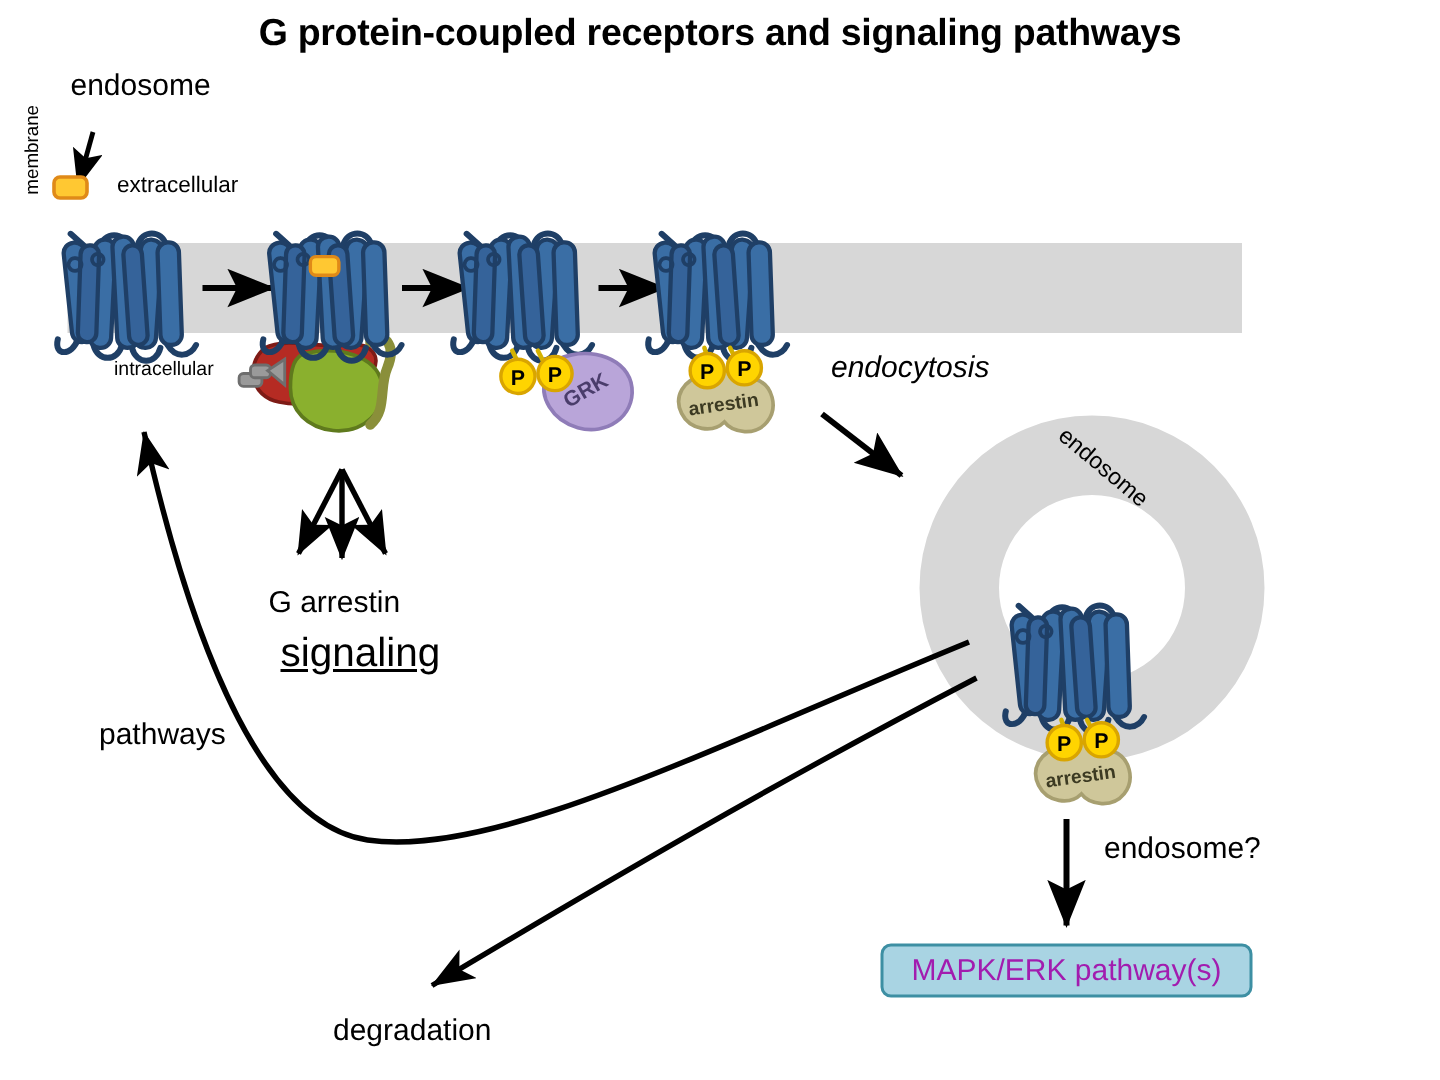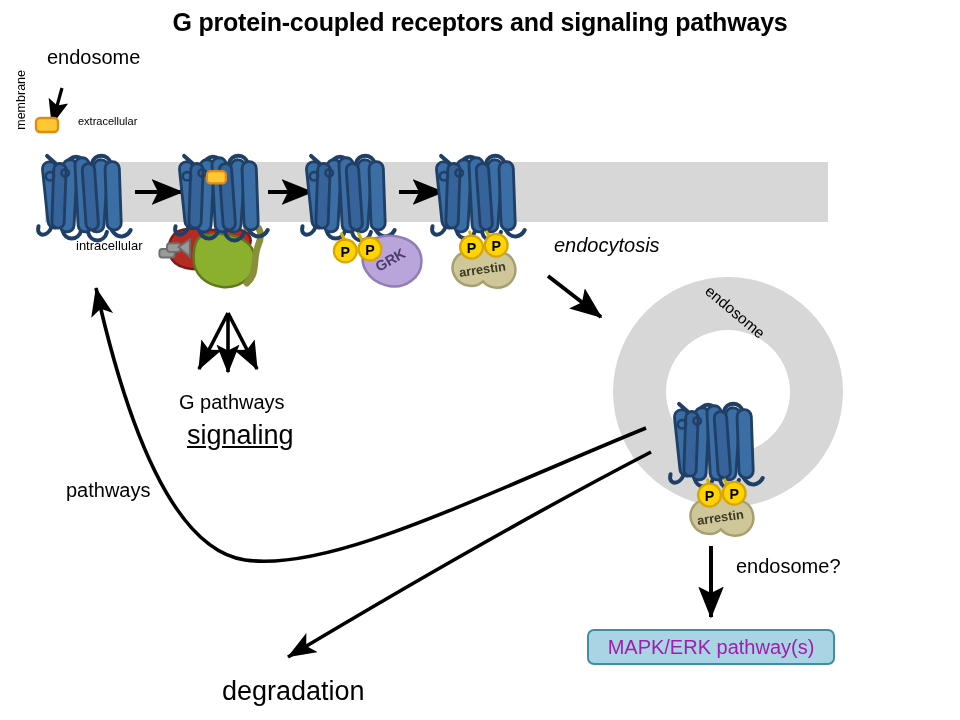--- a/index.html
+++ b/index.html
@@ -26,36 +26,36 @@
     font-family: "Liberation Sans", sans-serif;
   }
   #title {
     left: 0; top: 8px; width: 960px;
     text-align: center;
     font-size: 25px;
     font-weight: bold;
     letter-spacing: -0.2px;
   }
   #lbl-agonist { left: 47px; top: 46px; font-size: 20px; }
-  #lbl-extracellular { left: 78px; top: 115px; font-size: 11px; }
+  #lbl-extracellular { left: 78px; top: 115px; font-size: 15px; }
   #lbl-intracellular { left: 76px; top: 238px; font-size: 13px; }
   #lbl-membrane {
     left: 14px; top: 150px;
     font-size: 12.5px;
     transform: rotate(-90deg);
     transform-origin: left top;
     width: 80px;
     text-align: right;
   }
   #lbl-desens { left: 334px; top: 94px; font-size: 20px; }
   #lbl-endocytosis { left: 554px; top: 234px; font-size: 20px; font-style: italic; }
   #lbl-gprotein1 { left: 179px; top: 391px; font-size: 20px; }
   #lbl-gprotein2 { left: 187px; top: 420px; font-size: 27px; text-decoration: underline; }
   #lbl-recycling { left: 66px; top: 479px; font-size: 20px; }
-  #lbl-degradation { left: 222px; top: 676px; font-size: 27px; }
+  #lbl-degradation { left: 222px; top: 676px; font-size: 20px; }
   #lbl-signalingq { left: 736px; top: 555px; font-size: 20px; }
   #lbl-endosome {
     left: 713px; top: 282px;
     font-size: 15.5px;
     transform: rotate(40deg);
     transform-origin: left top;
   }
   #mapk-box {
     position: absolute;
     left: 587px; top: 629px;
@@ -214,21 +214,21 @@
 
     <path d="M711,546 L711,617" stroke="#000" stroke-width="4" fill="none" marker-end="url(#ah)"></path>
   </svg>
 
   <div class="txt" id="title">G protein-coupled receptors and signaling pathways</div>
   <div class="txt" id="lbl-agonist">endosome</div>
   <div class="txt" id="lbl-extracellular">extracellular</div>
   <div class="txt" id="lbl-intracellular">intracellular</div>
   <div class="txt" id="lbl-membrane">membrane</div>
   <div class="txt" id="lbl-endocytosis">endocytosis</div>
-  <div class="txt" id="lbl-gprotein1">G pathways</div>
+  <div class="txt" id="lbl-gprotein1">G arrestin</div>
   <div class="txt" id="lbl-gprotein2">signaling</div>
   <div class="txt" id="lbl-recycling">pathways</div>
   <div class="txt" id="lbl-degradation">degradation</div>
   <div class="txt" id="lbl-signalingq">endosome?</div>
   <div class="txt" id="lbl-endosome">endosome</div>
 
   <div id="mapk-box">
     <span>MAPK/ERK pathway(s)</span>
   </div>
 

